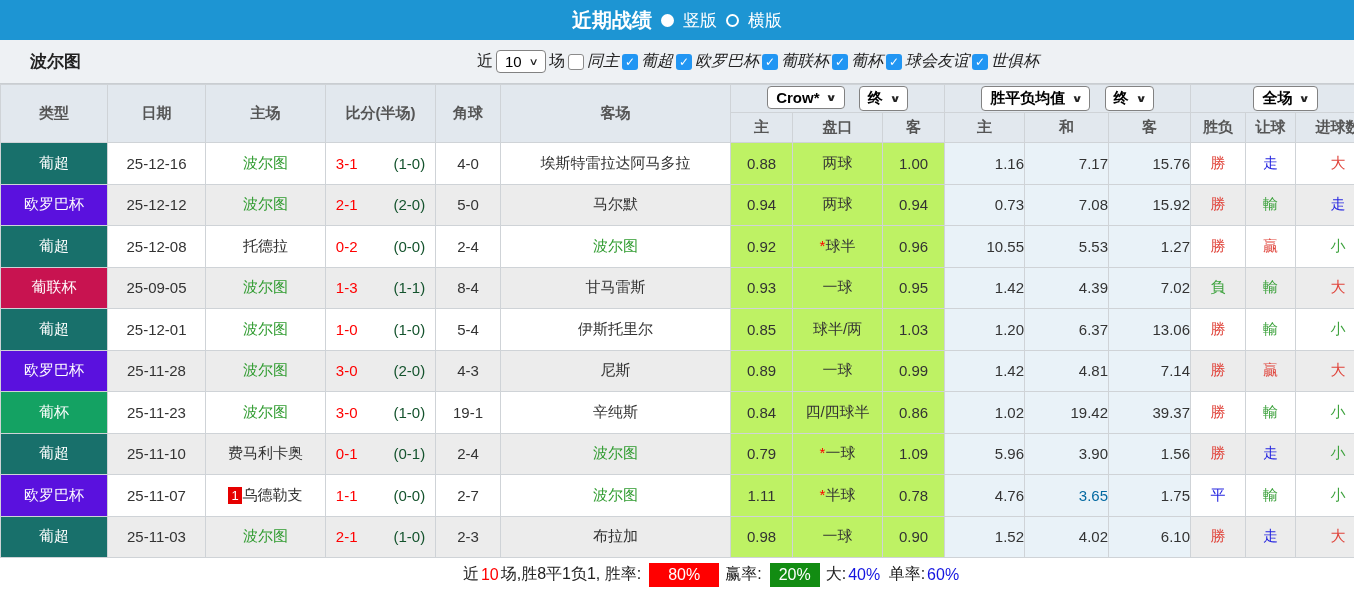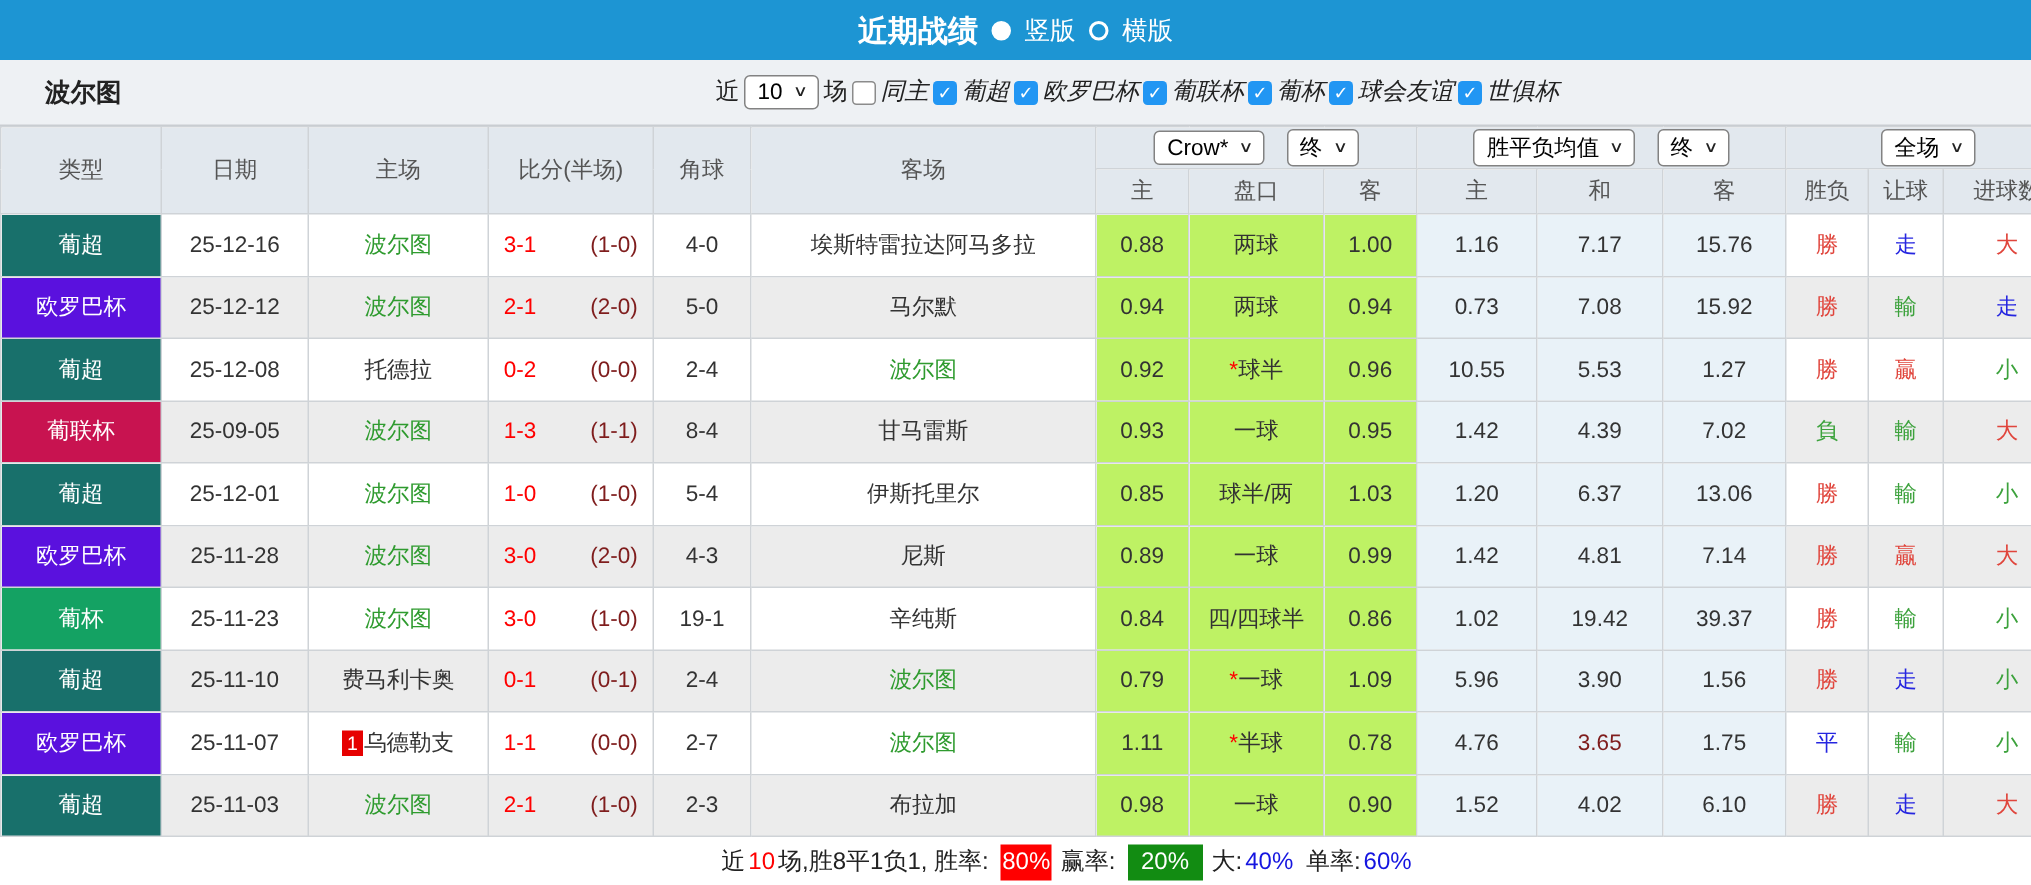--- a/index.html
+++ b/index.html
@@ -36,53 +36,53 @@
     width:16px; height:16px; border-radius:3px; display:inline-flex;
     align-items:center; justify-content:center; cursor:pointer; flex:none;
   }
   .cb.on { background:#2196f3; }
   .cb.on::after { content:"✓"; color:#fff; font-size:12px; font-weight:bold; }
   .cb.off { background:#fff; border:1px solid #8b8b8b; }
   .cb-label { cursor:pointer;font-style:italic; }
   
   table { width:1380px; table-layout:fixed; border-collapse:collapse; font-size:15px; }
   th,td { border:1px solid #cfd3d7; text-align:center; padding:0; overflow:hidden; white-space:nowrap; }
-  thead th { background:#e2e8ee; color:#555; font-weight:normal; }
+  thead th { background:#e2e8ee; color:#555; font-weight:bold; }
   tr.hdr-top th { height:28px; }
   tr.hdr-bot th { height:30px; }
   .th-group { }
   .th-group .sel { margin:0 5px; }
   tbody tr { height:41.5px; }
   tbody tr:nth-child(even) td:not(.cream):not(.blue) { background:#ececec; }
   td.cream { background:#bef264; }
-  td.blue  { background:#e9f2f8; }
+  td.blue  { background:#e9f2f8;text-align:right; }
   td.type-badge { color:#fff; }
   .t-green { color:#2f9b2f; }
   .t-dark  { color:#333; }
   .team span { cursor:pointer; }
   .ft { color:#ff0000; }
-  .ht { color:#7f1d1d;margin-left:36px; }
+  .ht { color:#14532d;margin-left:36px; }
   .star { color:#ff0000; }
   .c-red   { color:#e0453c; }
   .c-green { color:#3da23d; }
   .c-blue  { color:#2626e0; }
-  .v-orange { color:#7f1d1d;margin-left:44px; }
+  .v-orange { color:#0369a1;margin-left:44px; }
   .rank {
     display:inline-block; background:#e60000; color:#fff; font-size:13px;
     line-height:17px; padding:0 3px; margin-right:1px;
   }
   
   .summary {
     height:33px; display:flex; align-items:center; justify-content:center;
     padding-left:70px; font-size:16px; color:#222;
   }
   .summary > * { margin-right:2px; }
   .num-red { color:#ff0000; }
   .pct-blue { color:#1515e0; }
-  .badge-red   { background:#ff0000; color:#fff; padding:3px 1px; margin:0 6px; }
+  .badge-red   { background:#ff0000; color:#fff; padding:3px 19px; margin:0 6px; }
   .badge-green { background:#128c12; color:#fff; padding:3px 9px; margin:0 6px; }
 </style>
 </head>
 <body>
 
 <div class="topbar">
   <span class="title">近期战绩</span>
   <span class="radio on"></span>
   <span class="radio-label">竖版</span>
   <span class="radio off"></span>

